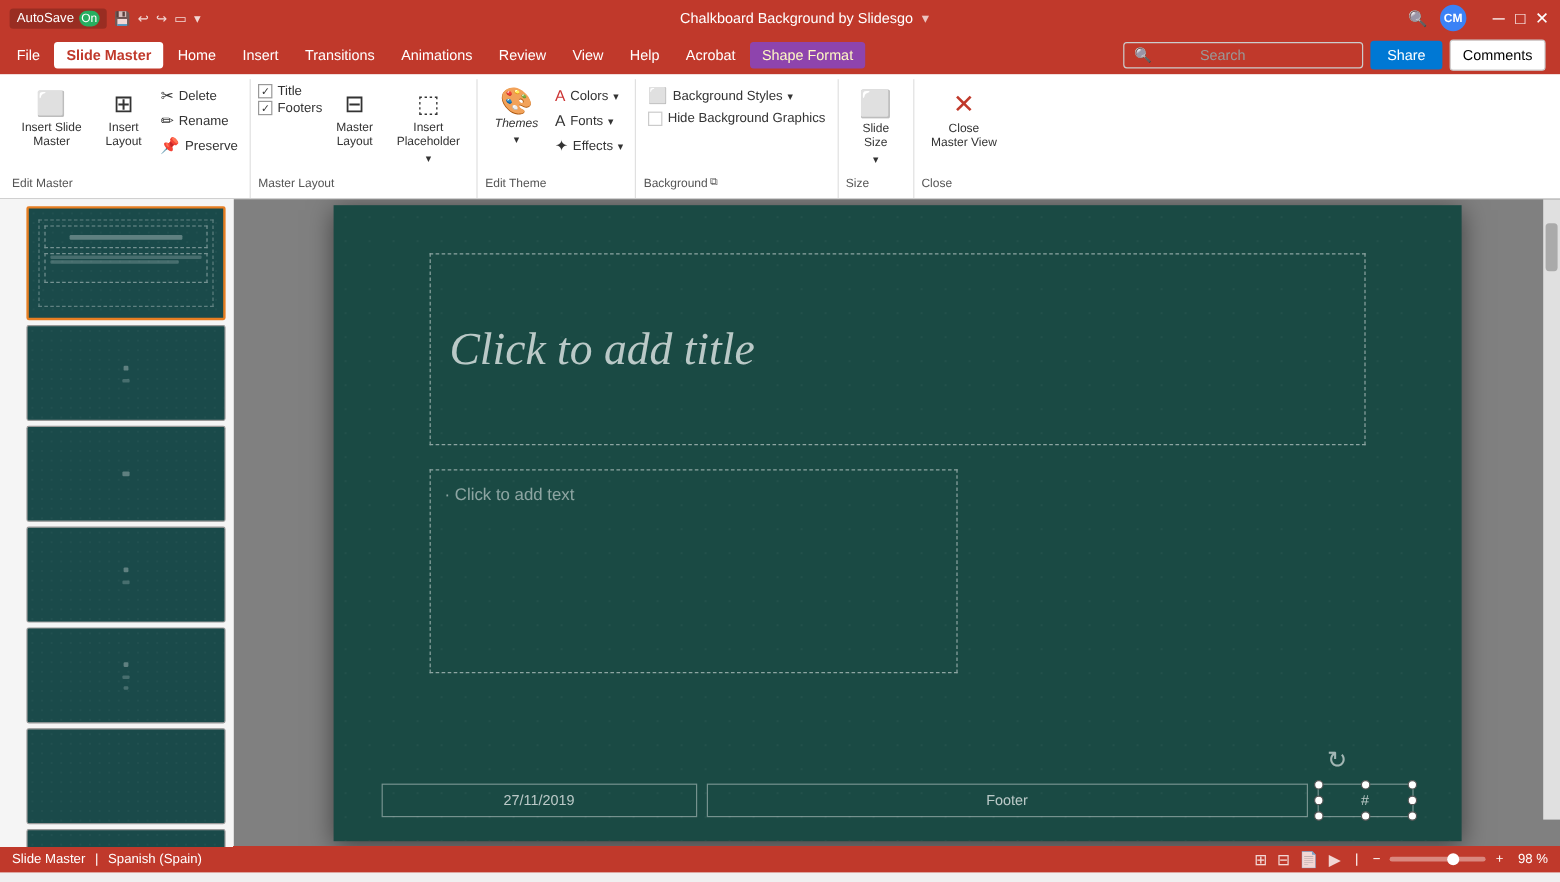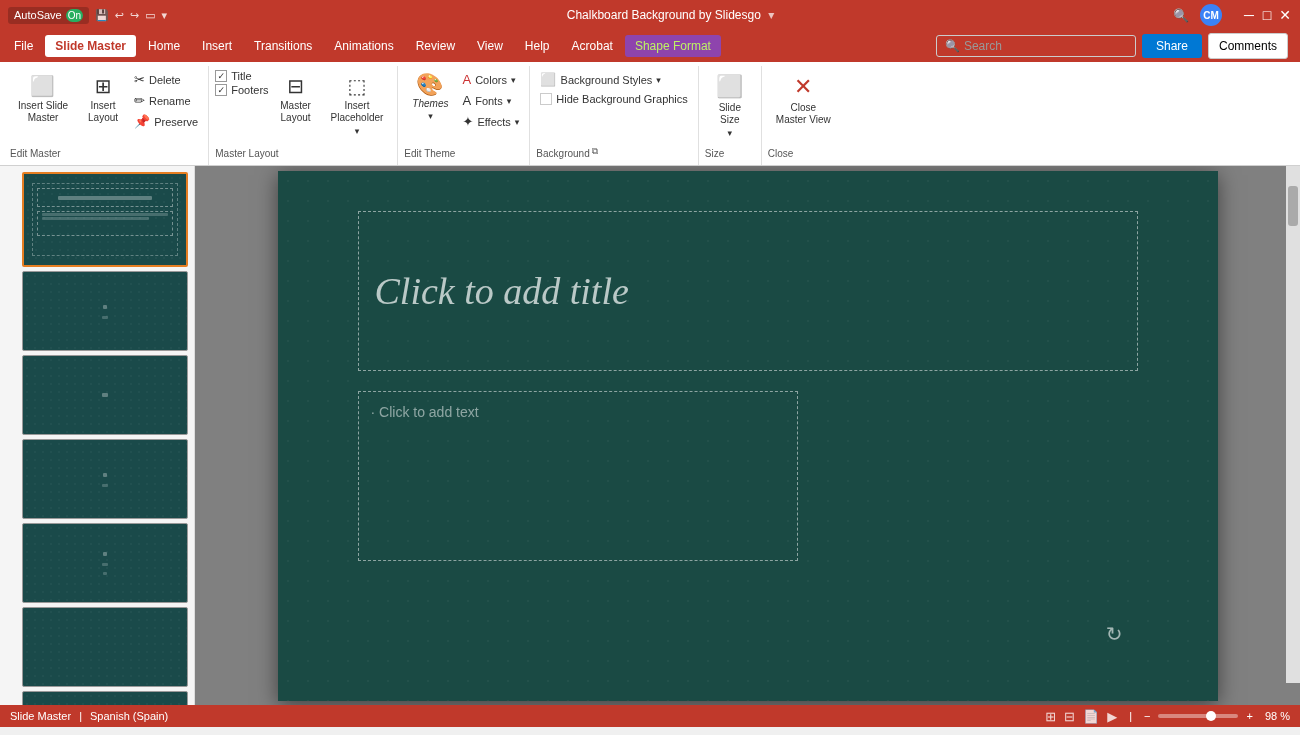--- a/index.html
+++ b/index.html
@@ -34,21 +34,21 @@
       gap: 2px;
     }
     .menu-item {
       padding: 4px 10px;
       color: white;
       cursor: pointer;
       border-radius: 3px;
       font-size: 12px;
     }
     .menu-item.active-tab { background: white; color: #c0392b; font-weight: 600; }
-    .shape-format-tab { background: #8e44ad; color: #bef264; border-radius: 3px; }
+    .shape-format-tab { background: #8e44ad; color: #fef9c3; border-radius: 3px; }
 
     
     #ribbon {
       background: white;
       border-bottom: 1px solid #d0d0d0;
       display: flex;
       align-items: stretch;
       min-height: 90px;
       padding: 4px 4px 0 4px;
     }
@@ -348,21 +348,21 @@
   <div class="menu-item">Animations</div>
   <div class="menu-item">Review</div>
   <div class="menu-item">View</div>
   <div class="menu-item">Help</div>
   <div class="menu-item">Acrobat</div>
   <div class="menu-item shape-format-tab">Shape Format</div>
   <div style="flex:1;"></div>
   <div class="ribbon-right-actions" style="display:flex;align-items:center;gap:6px;padding-right:8px;">
     <div class="search-box">
       <span>🔍</span>
-      <span style="color:#999; font-size:12px;">Search</span>
+      <span style="color:#999; font-size:12px;margin-left:36px;">Search</span>
     </div>
     <button class="share-btn">Share</button>
     <button class="comments-btn">Comments</button>
   </div>
 </div>
 
 <div id="ribbon">
 
   <div class="ribbon-group">
     <div class="ribbon-group-content">
@@ -579,20 +579,36 @@
       <div class="canvas-dots"></div>
 
       <div class="title-placeholder">
         <div class="title-text">Click to add title</div>
       </div>
 
       <div class="text-placeholder">
         <div class="text-placeholder-text">· Click to add text</div>
       </div>
 
+      <div class="footer-bar">
+        <div class="footer-date">27/11/2019</div>
+        <div class="footer-text">Footer</div>
+        <div class="footer-num">
+          
+          <div style="position:absolute;top:-4px;left:50%;transform:translateX(-50%);width:8px;height:8px;background:white;border:1px solid #555;border-radius:50%;"></div>
+          <div style="position:absolute;bottom:-4px;left:50%;transform:translateX(-50%);width:8px;height:8px;background:white;border:1px solid #555;border-radius:50%;"></div>
+          <div style="position:absolute;top:50%;left:-4px;transform:translateY(-50%);width:8px;height:8px;background:white;border:1px solid #555;border-radius:50%;"></div>
+          <div style="position:absolute;top:50%;right:-4px;transform:translateY(-50%);width:8px;height:8px;background:white;border:1px solid #555;border-radius:50%;"></div>
+          <div style="position:absolute;top:-4px;left:-4px;width:8px;height:8px;background:white;border:1px solid #555;border-radius:50%;"></div>
+          <div style="position:absolute;top:-4px;right:-4px;width:8px;height:8px;background:white;border:1px solid #555;border-radius:50%;"></div>
+          <div style="position:absolute;bottom:-4px;left:-4px;width:8px;height:8px;background:white;border:1px solid #555;border-radius:50%;"></div>
+          <div style="position:absolute;bottom:-4px;right:-4px;width:8px;height:8px;background:white;border:1px solid #555;border-radius:50%;"></div>
+          <span style="color:rgba(255,255,255,0.7); font-size:12px;">#</span>
+        </div>
+      </div>
 
       <div style="position:absolute; bottom:55px; right:95px;">
         <span style="font-size:20px; color:rgba(255,255,255,0.6); cursor:grab;">↻</span>
       </div>
     </div>
 
     <div style="position:absolute;right:0;top:0;bottom:22px;width:14px;background:#e0e0e0;display:flex;flex-direction:column;">
       <div style="background:#aaa;width:10px;height:40px;margin:2px auto;border-radius:3px;margin-top:20px;"></div>
     </div>
   </div>

